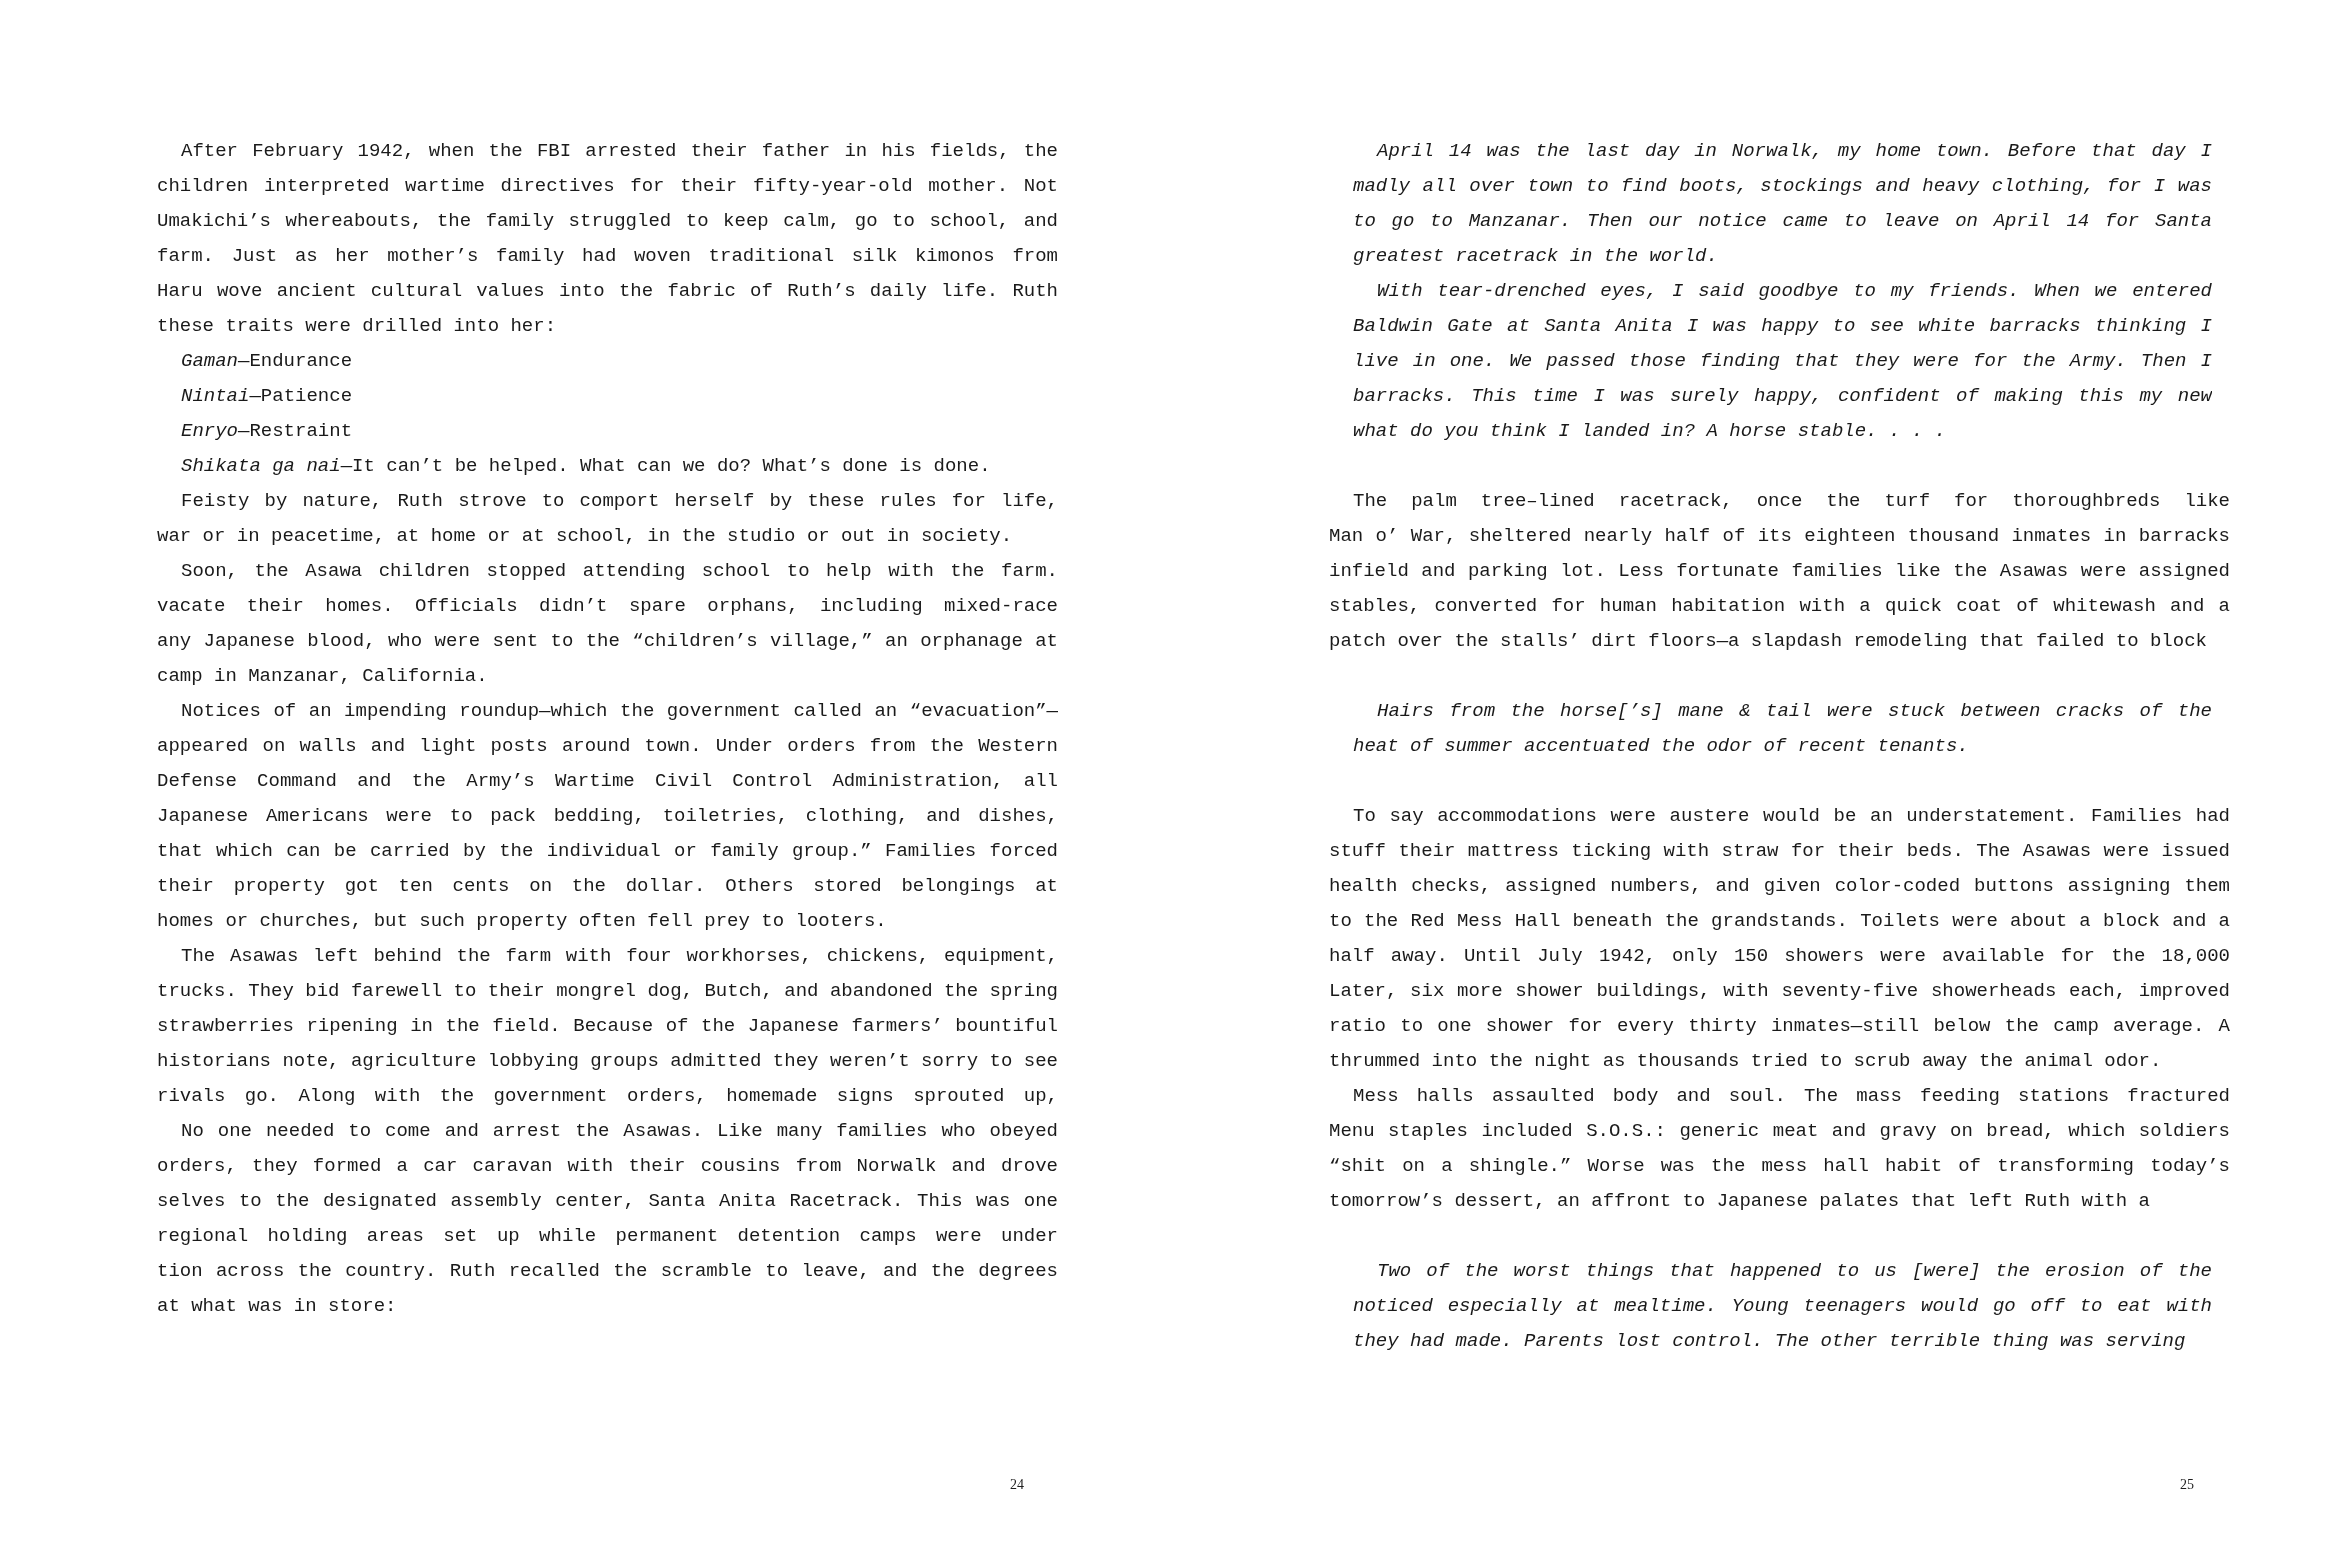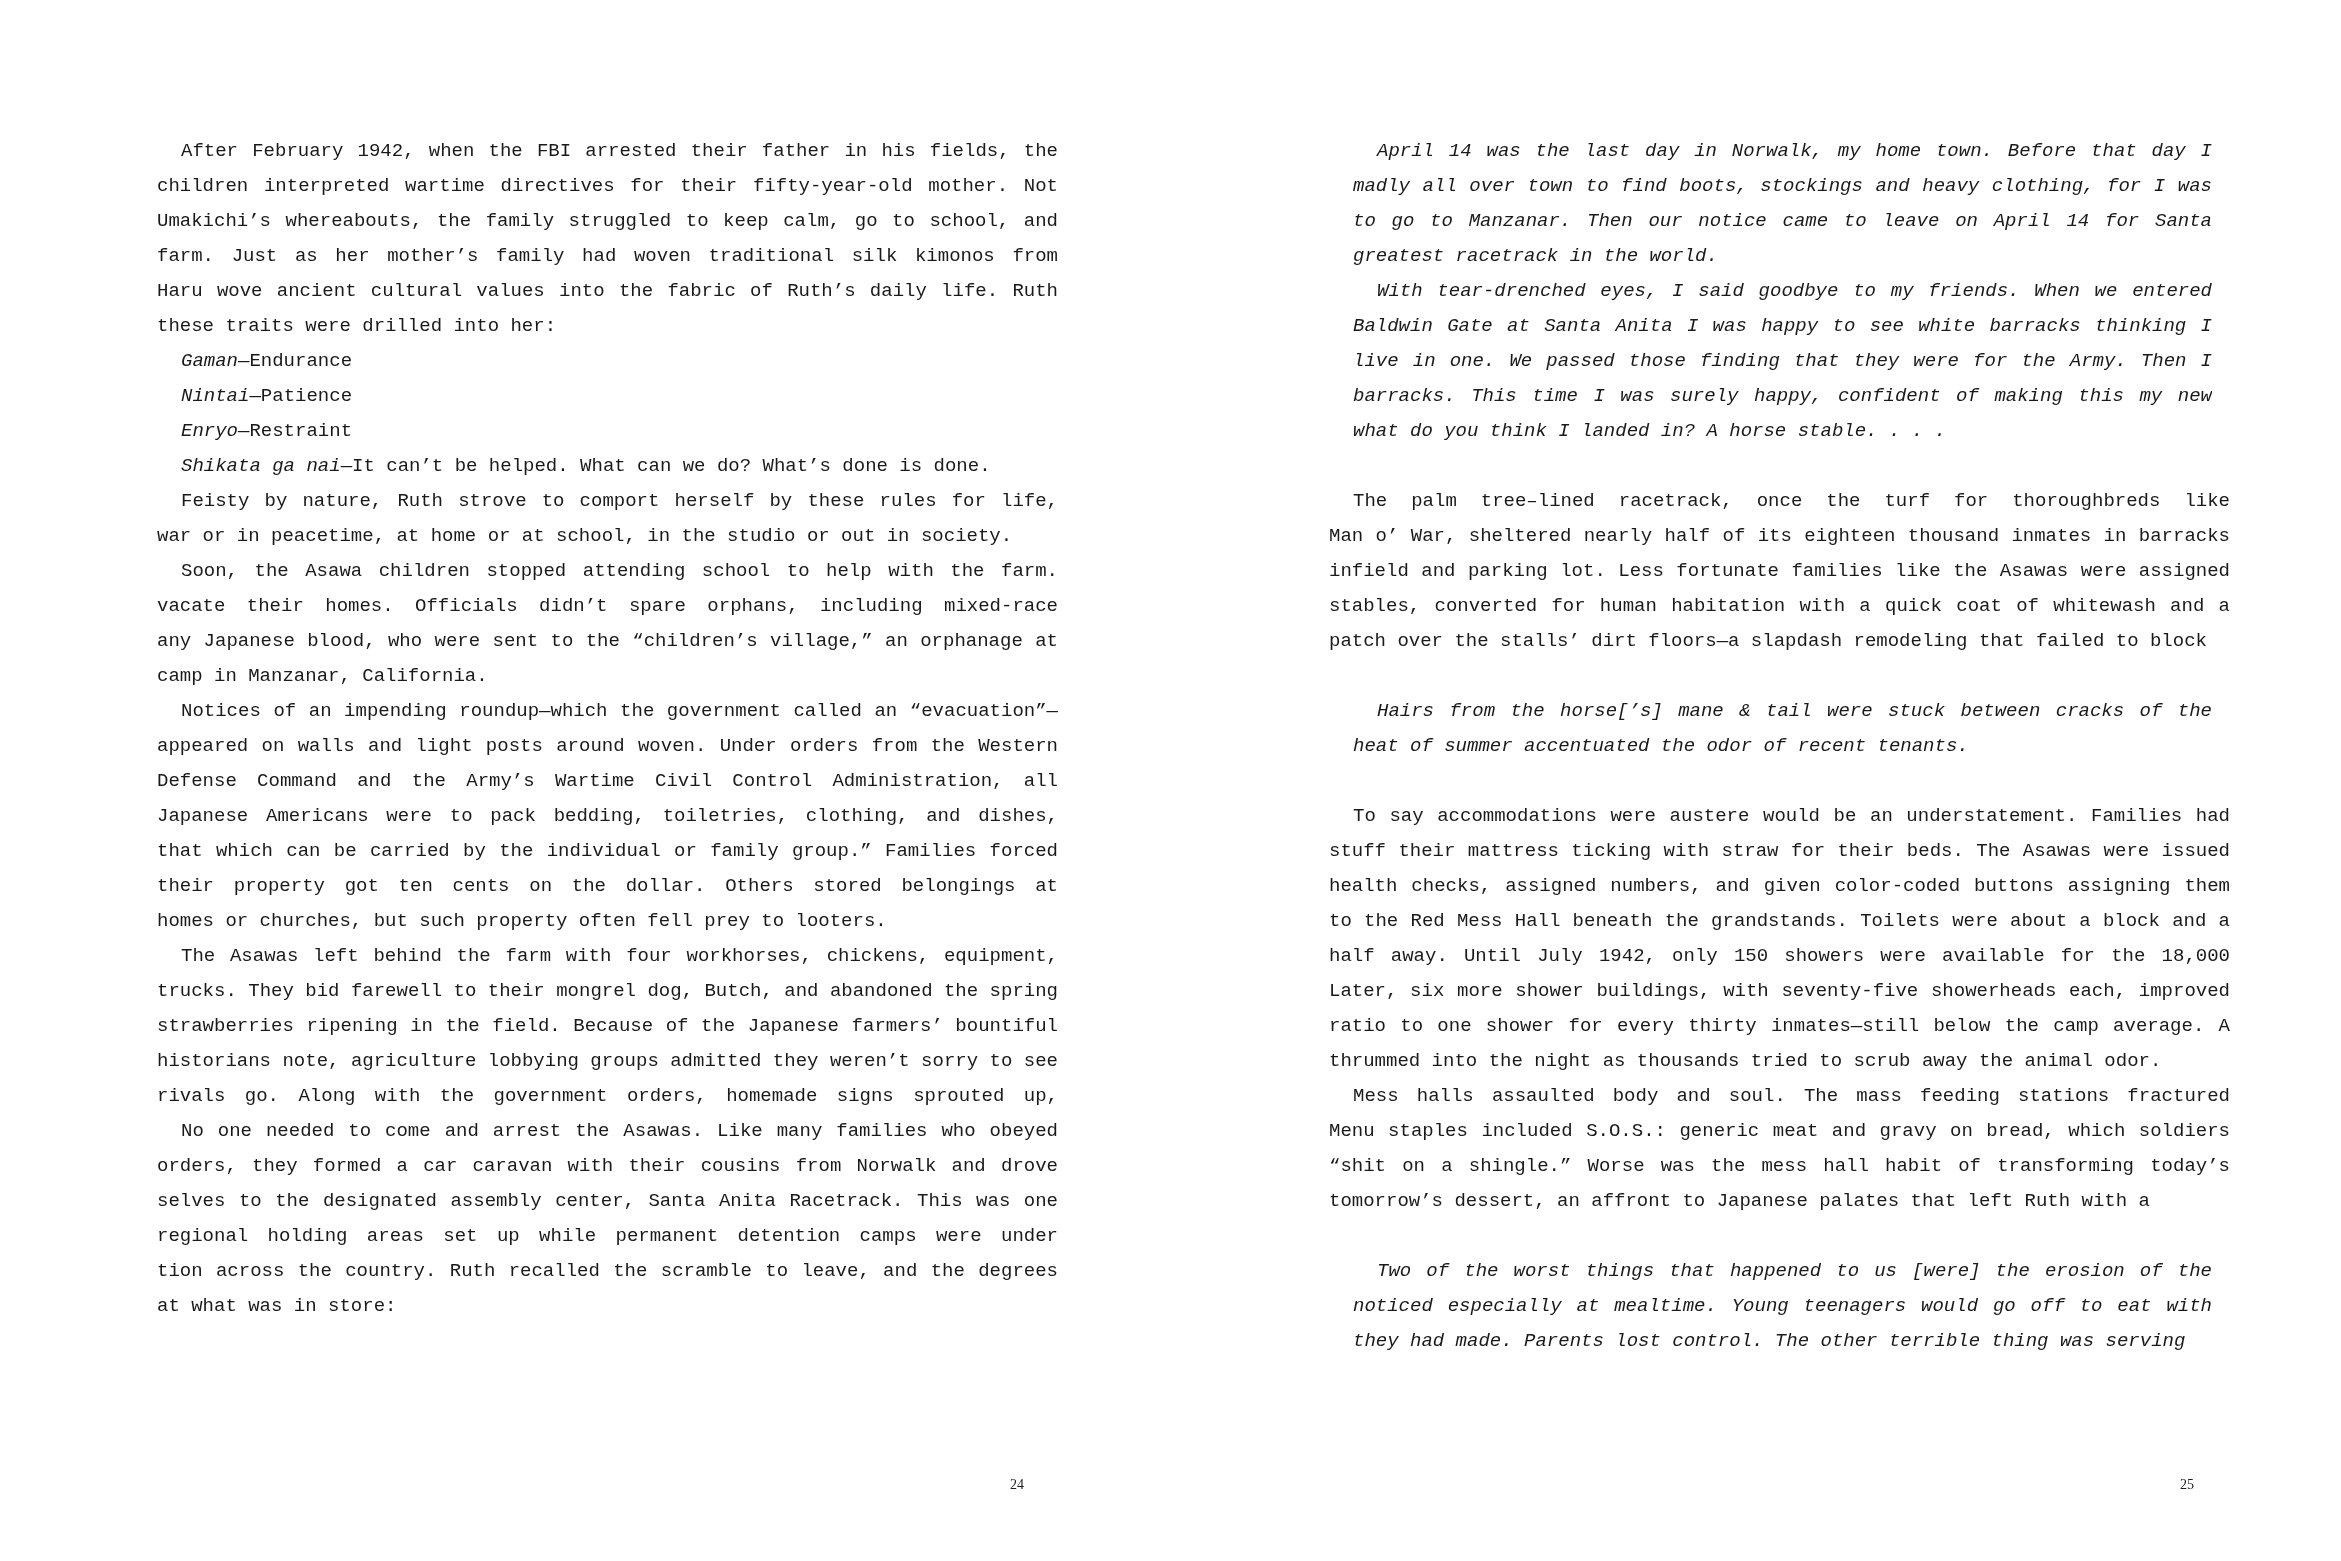--- a/index.html
+++ b/index.html
@@ -76,21 +76,21 @@
       <div class="line ind"><span class="em">Nintai</span><span class="rm">—Patience</span></div>
       <div class="line ind"><span class="em">Enryo</span><span class="rm">—Restraint</span></div>
       <div class="line ind"><span class="em">Shikata ga nai</span><span class="rm">—It can’t be helped. What can we do? What’s done is done.</span></div>
       <div class="line just ind"><span class="rm">Feisty by nature, Ruth strove to comport herself by these rules for life, whether in</span></div>
       <div class="line"><span class="rm">war or in peacetime, at home or at school, in the studio or out in society.</span></div>
       <div class="line just ind"><span class="rm">Soon, the Asawa children stopped attending school to help with the farm. Then, in</span></div>
       <div class="line just"><span class="rm">vacate their homes. Officials didn’t spare orphans, including mixed-race infants with</span></div>
       <div class="line just"><span class="rm">any Japanese blood, who were sent to the “children’s village,” an orphanage at the</span></div>
       <div class="line"><span class="rm">camp in Manzanar, California.</span></div>
       <div class="line just ind"><span class="rm">Notices of an impending roundup—which the government called an “evacuation”—</span></div>
-      <div class="line just"><span class="rm">appeared on walls and light posts around woven. Under orders from the Western</span></div>
+      <div class="line just"><span class="rm">appeared on walls and light posts around town. Under orders from the Western</span></div>
       <div class="line just"><span class="rm">Defense Command and the Army’s Wartime Civil Control Administration, all</span></div>
       <div class="line just"><span class="rm">Japanese Americans were to pack bedding, toiletries, clothing, and dishes, “limited to</span></div>
       <div class="line just"><span class="rm">that which can be carried by the individual or family group.” Families forced to sell</span></div>
       <div class="line just"><span class="rm">their property got ten cents on the dollar. Others stored belongings at neighbors’</span></div>
       <div class="line"><span class="rm">homes or churches, but such property often fell prey to looters.</span></div>
       <div class="line just ind"><span class="rm">The Asawas left behind the farm with four workhorses, chickens, equipment, and</span></div>
       <div class="line just"><span class="rm">trucks. They bid farewell to their mongrel dog, Butch, and abandoned the spring</span></div>
       <div class="line just"><span class="rm">strawberries ripening in the field. Because of the Japanese farmers’ bountiful harvests,</span></div>
       <div class="line just"><span class="rm">historians note, agriculture lobbying groups admitted they weren’t sorry to see their</span></div>
       <div class="line just"><span class="rm">rivals go. Along with the government orders, homemade signs sprouted up, reviling</span></div>

